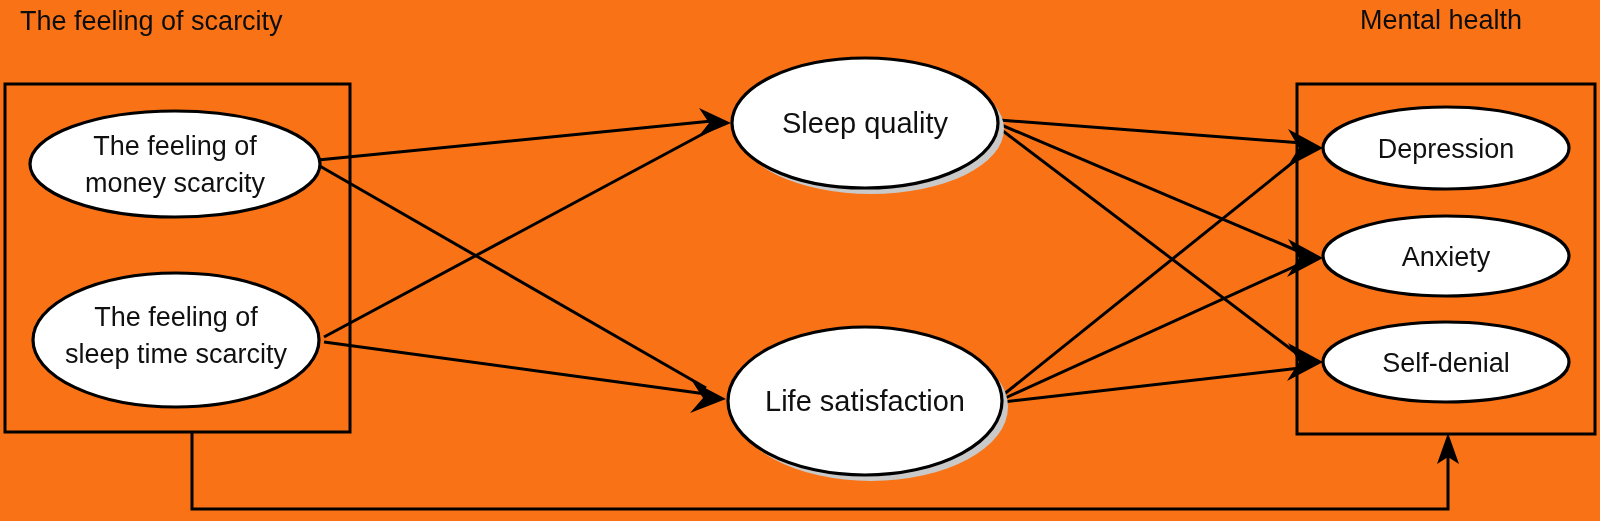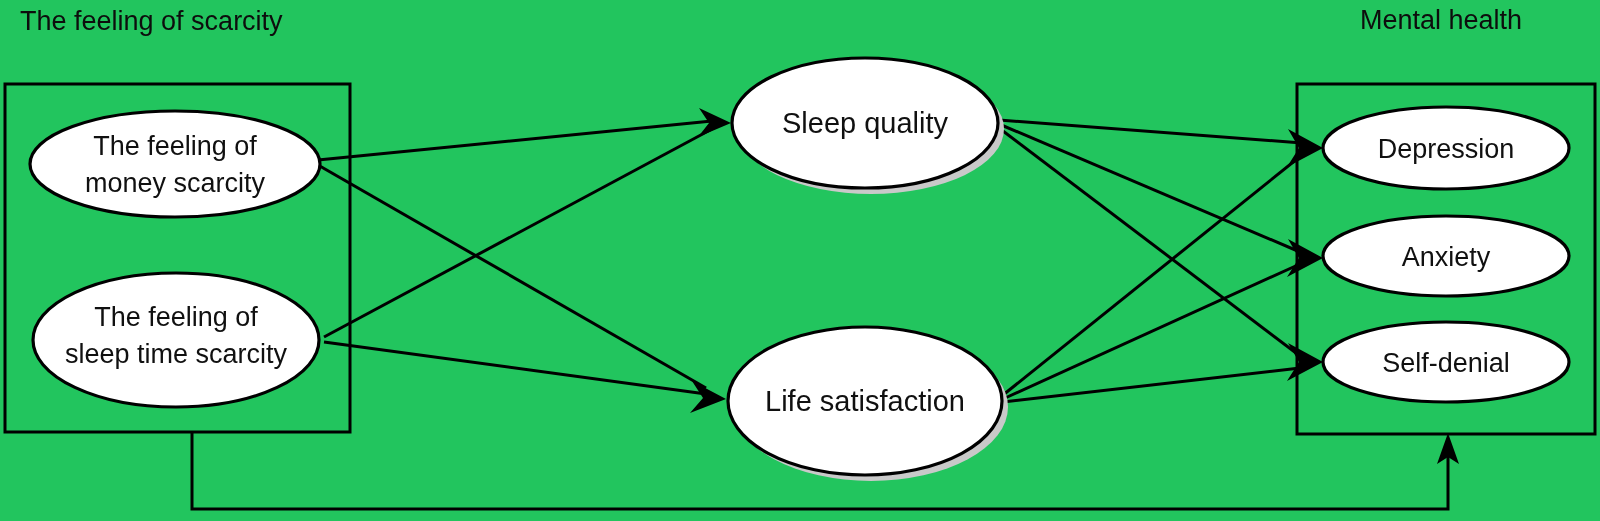--- a/index.html
+++ b/index.html
@@ -11,21 +11,21 @@
   body {
     width: 1600px;
     height: 521px;
     font-family: "Liberation Sans", sans-serif;
     overflow: hidden;
   }
   #diagram-root {
     position: relative;
     width: 1600px;
     height: 521px;
-    background: #22c55e;
+    background: #f97316;
   }
   svg#model-svg {
     display: block;
     width: 1600px;
     height: 521px;
   }
   .group-title {
     font-family: "Liberation Sans", sans-serif;
     font-size: 27px;
     fill: #0d0d0d;

